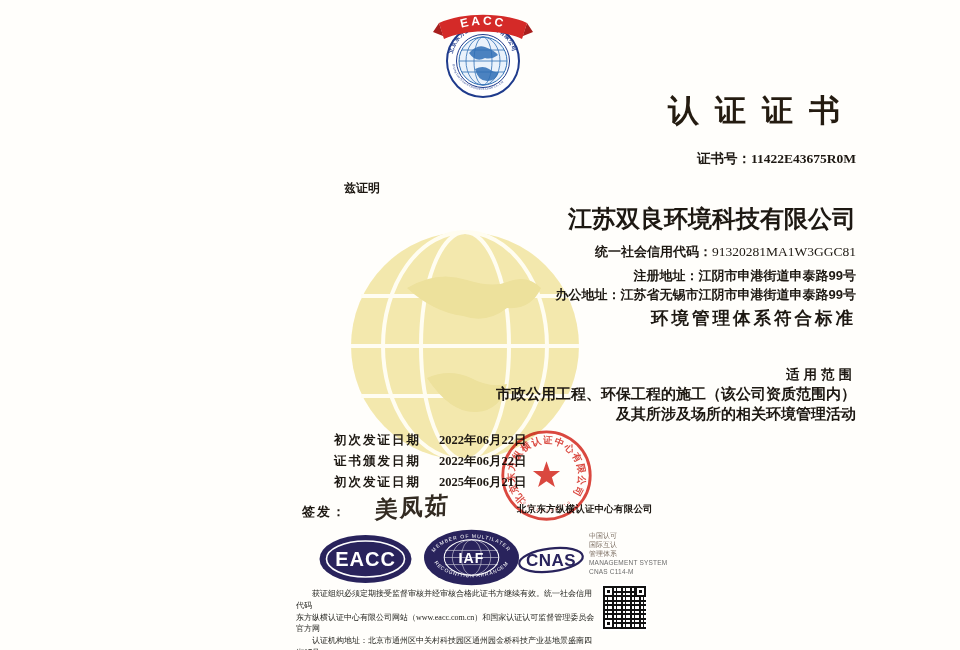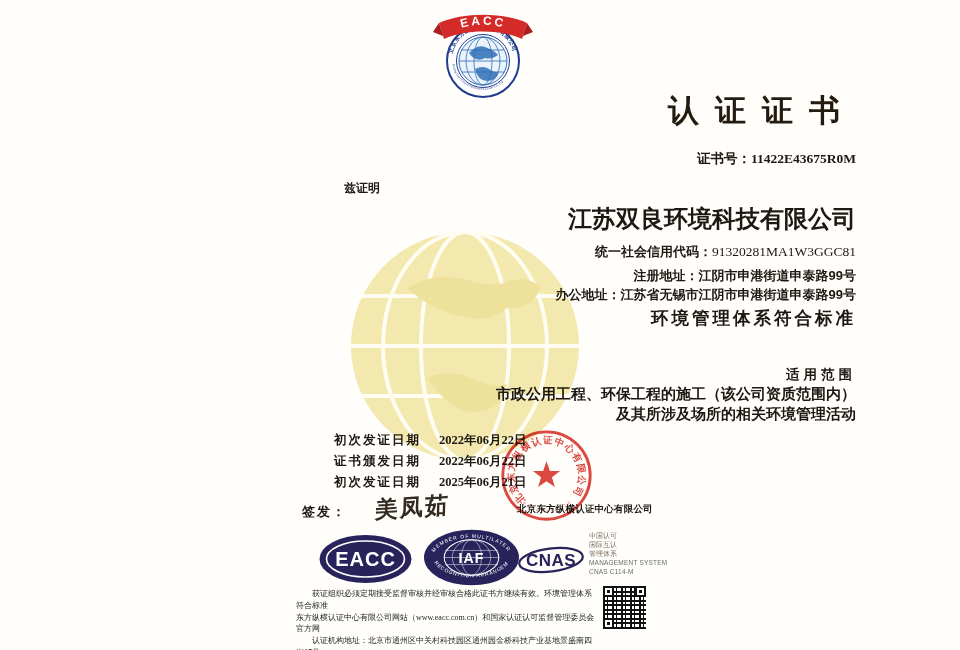--- a/index.html
+++ b/index.html
@@ -208,21 +208,21 @@
 
   <div class="abs cnasinfo">
     <div class="cn">中国认可</div>
     <div class="cn">国际互认</div>
     <div class="cn">管理体系</div>
     <div class="en">MANAGEMENT SYSTEM</div>
     <div class="en">CNAS C114-M</div>
   </div>
 
   <div class="abs fineprint">
-    <div class="ind">获证组织必须定期接受监督审核并经审核合格此证书方继续有效。环境管理体系符合标准</div>
+    <div class="ind">获证组织必须定期接受监督审核并经审核合格此证书方继续有效。统一社会信用代码</div>
     <div>东方纵横认证中心有限公司网站（www.eacc.com.cn）和国家认证认可监督管理委员会官方网</div>
     <div class="ind">认证机构地址：北京市通州区中关村科技园区通州园金桥科技产业基地景盛南四街17号</div>
 
   </div>
 
   <div class="abs qr">
     <div class="qrnoise"></div>
     <div class="qreye qr1">
         <div class="qreye-in"></div>
       </div>

